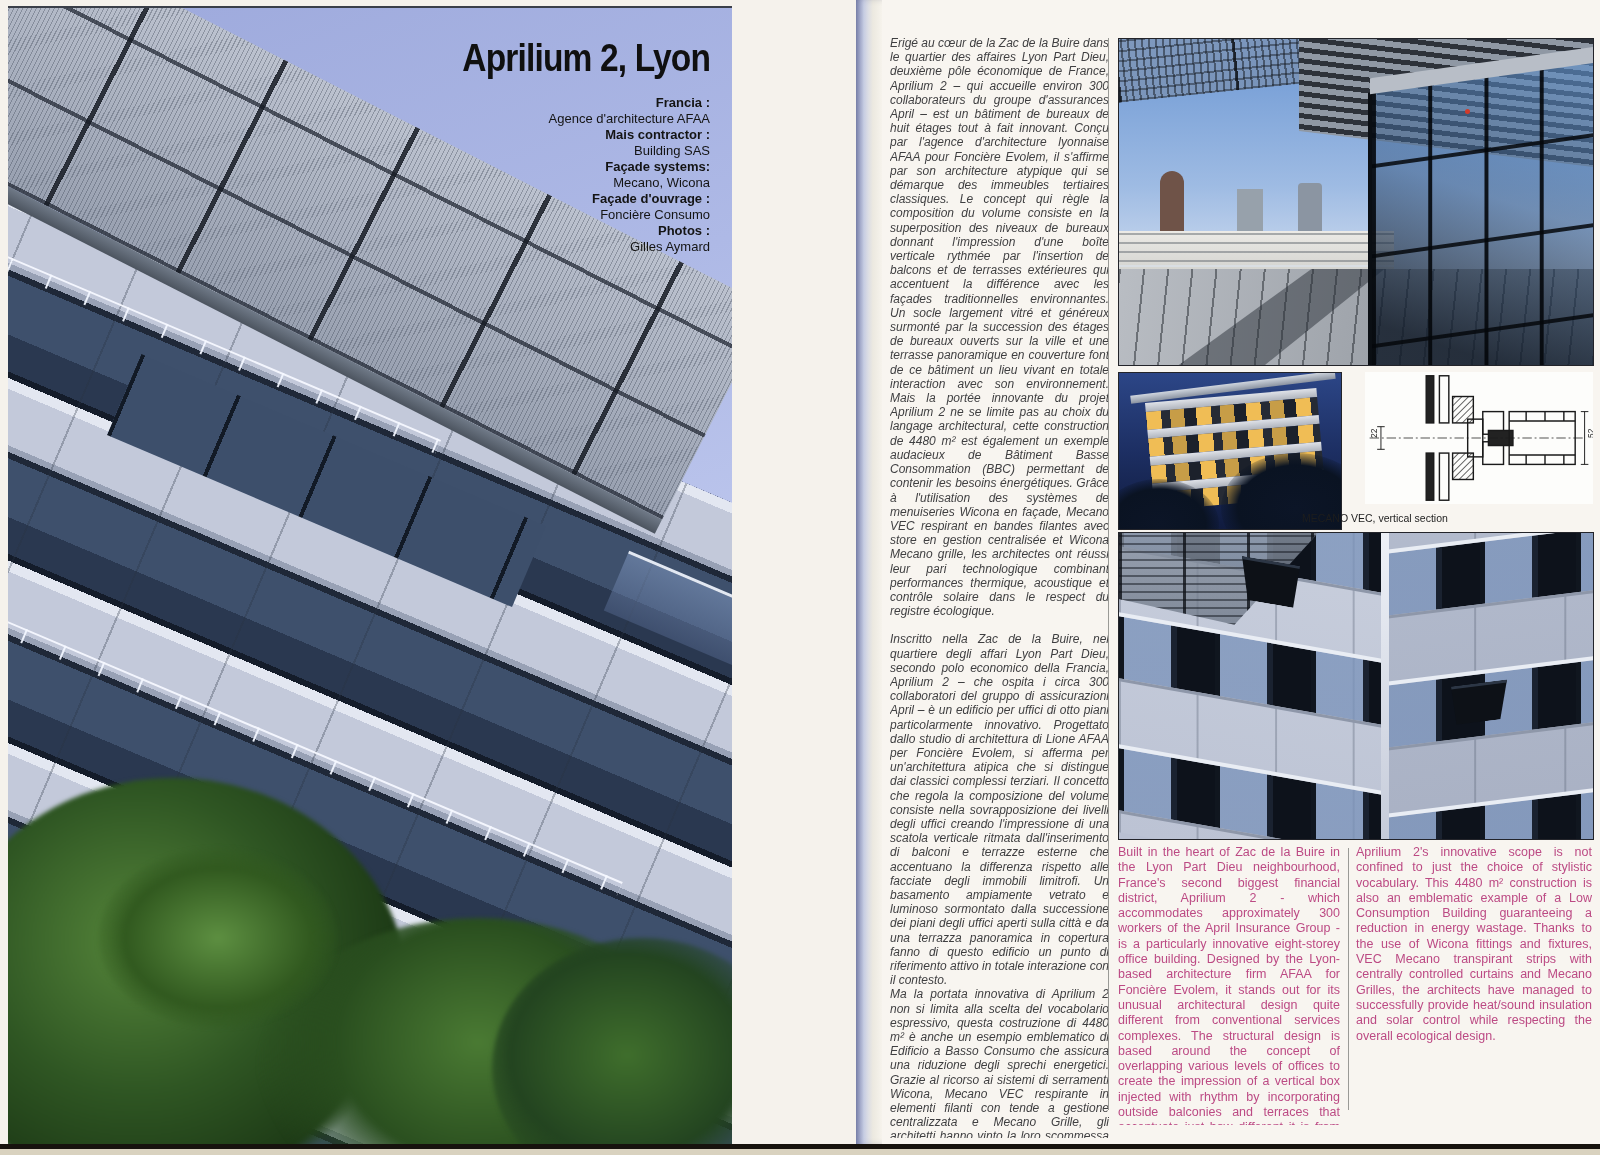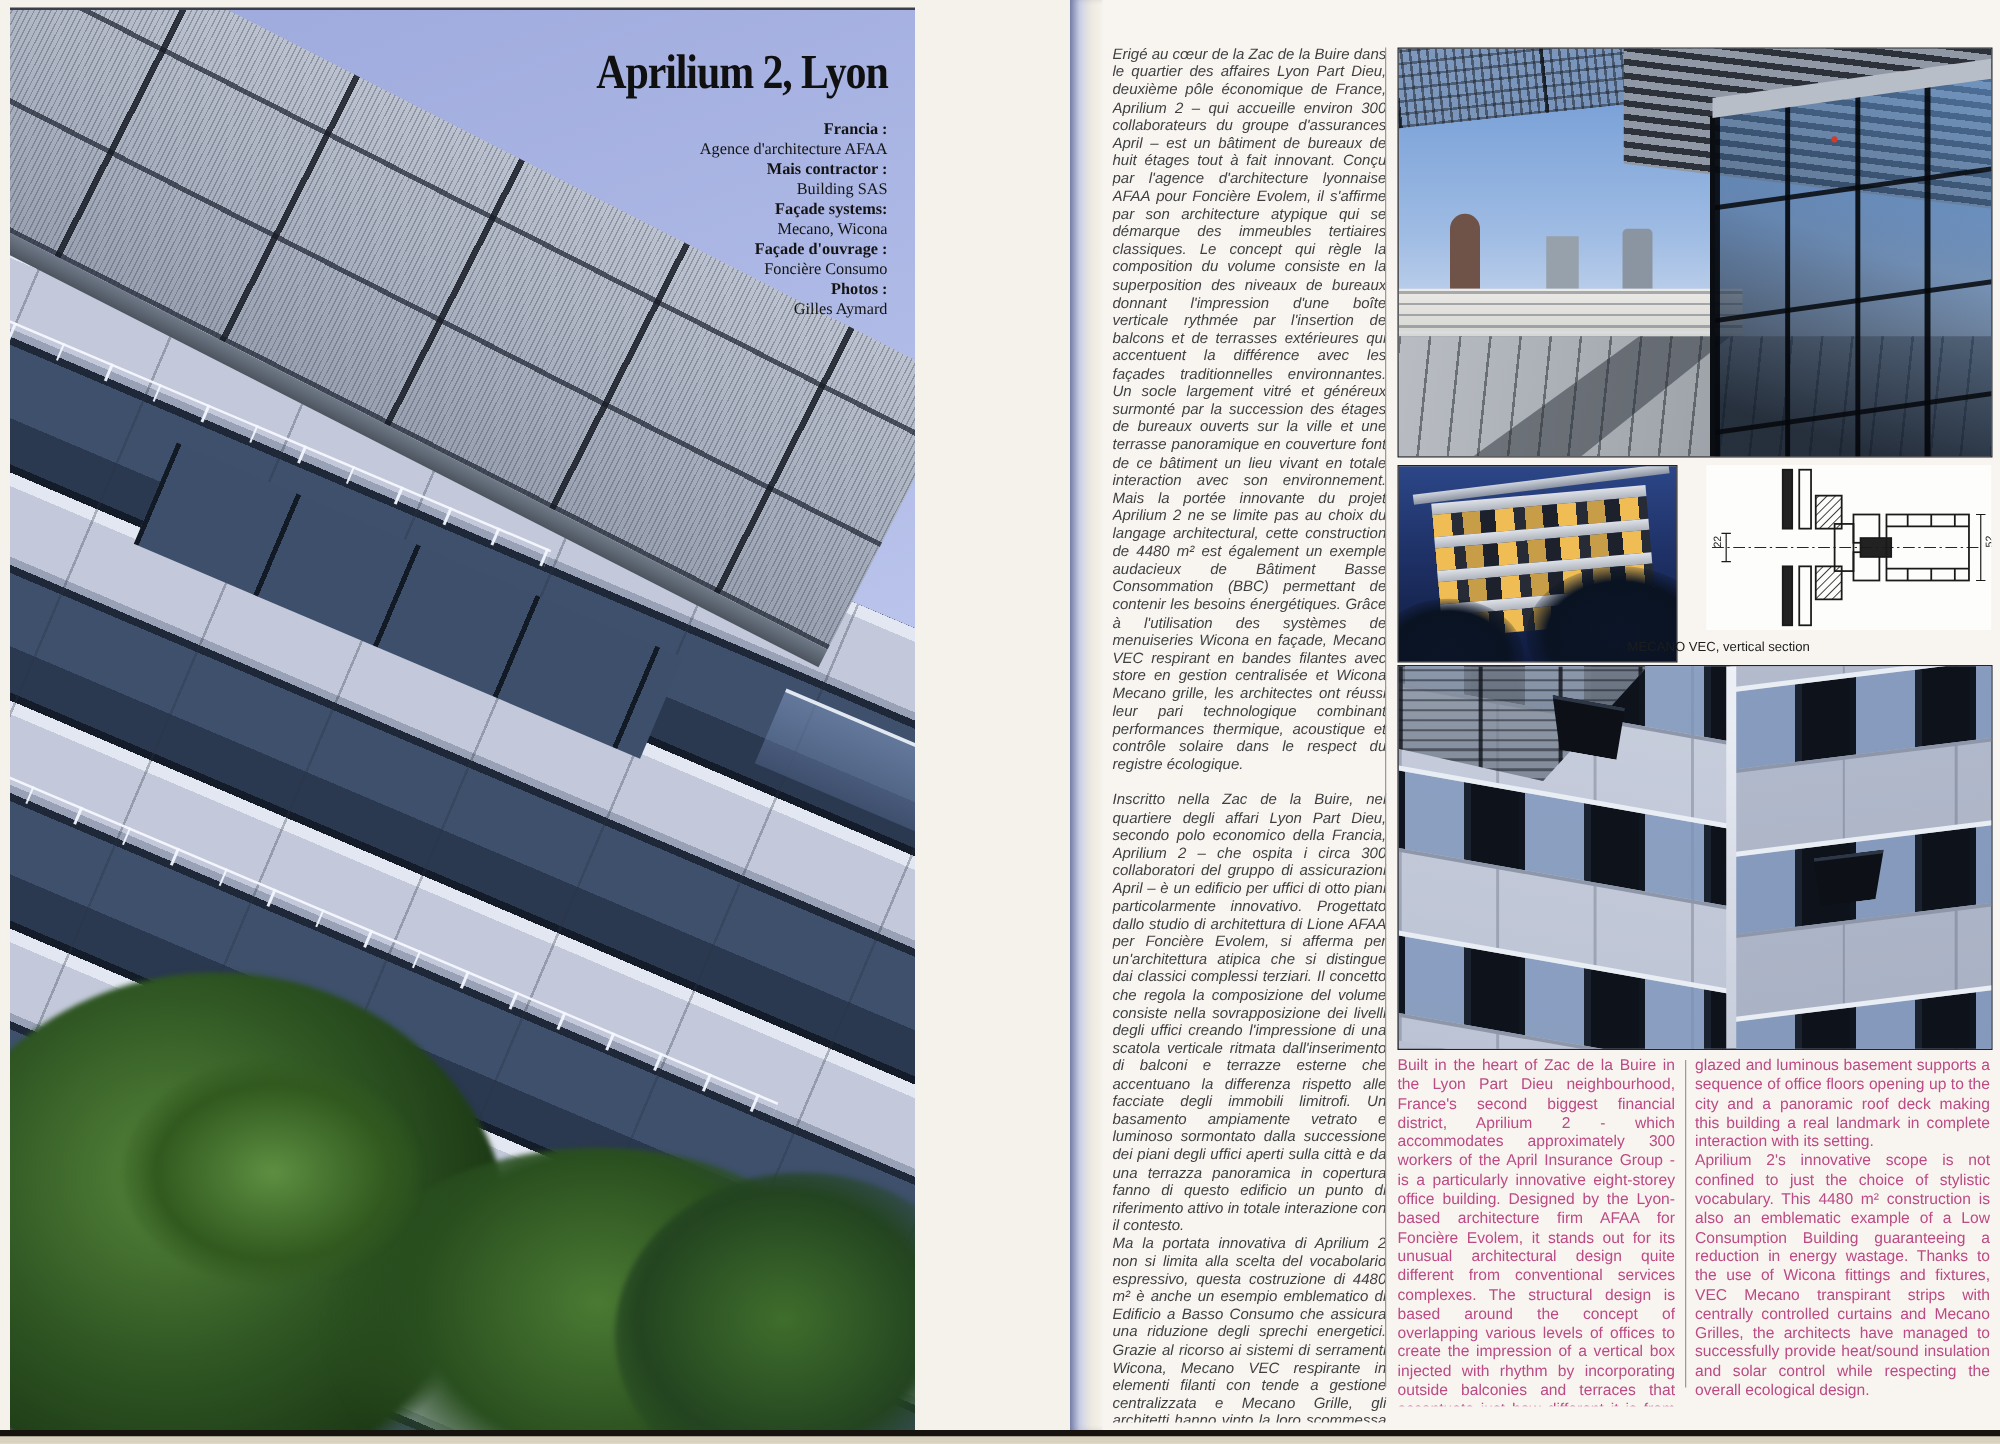--- a/index.html
+++ b/index.html
@@ -3,21 +3,21 @@
 <meta charset="utf-8">
 <style>
   html,body{margin:0;padding:0;}
   body{width:1600px;height:1155px;position:relative;background:#d9d2bf;
        font-family:"Liberation Sans",sans-serif;overflow:hidden;}
   .spread{position:absolute;left:0;top:0;width:1600px;height:1144px;background:#f5f2ec;}
 
   
   .left-page{position:absolute;left:8px;top:6px;width:724px;height:1140px;overflow:hidden;
              background:linear-gradient(160deg,#9da9dc 0%,#aeb9e6 35%,#c3ccf0 70%,#ccd4f2 100%);
-             border-top:2px solid #3a3f49;font-family:Liberation Serif, serif;}
+             border-top:2px solid #3a3f49;}
   .facade{position:absolute;left:-300px;top:60px;width:1700px;height:1400px;
           transform:rotate(23deg);transform-origin:0 0;
           background:
             repeating-linear-gradient(90deg,rgba(40,50,65,.30) 0 2px,transparent 2px 118px),
             repeating-linear-gradient(180deg,
               #e3e7f1 0 10px,
               #c3c9da 10px 62px,
               #98a1b5 62px 68px,
               #1f2838 68px 74px,
               #3e506c 74px 128px,
@@ -330,20 +330,19 @@
       <div class="cf-mesh"></div>
       <div class="cf-open cf-o1"></div>
       <div class="cf-open cf-o2"></div>
     </div>
 
     <div class="eng eng1">
       <p>Built in the heart of Zac de la Buire in the Lyon Part Dieu neighbourhood, France's second biggest financial district, Aprilium 2 - which accommodates approximately 300 workers of the April Insurance Group - is a particularly innovative eight-storey office building. Designed by the Lyon-based architecture firm AFAA for Foncière Evolem, it stands out for its unusual architectural design quite different from conventional services complexes. The structural design is based around the concept of overlapping various levels of offices to create the impression of a vertical box injected with rhythm by incorporating outside balconies and terraces that accentuate just how different it is from the facades of neighbouring properties. Its extensively</p>
     </div>
     <div class="vrule vr2"></div>
     <div class="eng eng2">
-      <p>glazed and luminous basement supports a sequence of office floors opening up to the city and a panoramic roof deck making this building a real landmark in complete interaction with its setting.</p>
       <p>Aprilium 2's innovative scope is not confined to just the choice of stylistic vocabulary. This 4480 m² construction is also an emblematic example of a Low Consumption Building guaranteeing a reduction in energy wastage. Thanks to the use of Wicona fittings and fixtures, VEC Mecano transpirant strips with centrally controlled curtains and Mecano Grilles, the architects have managed to successfully provide heat/sound insulation and solar control while respecting the overall ecological design.</p>
     </div>
 
   </div>
 </div>
 
 <div class="bottom-edge"></div>
 
 </body></html>

